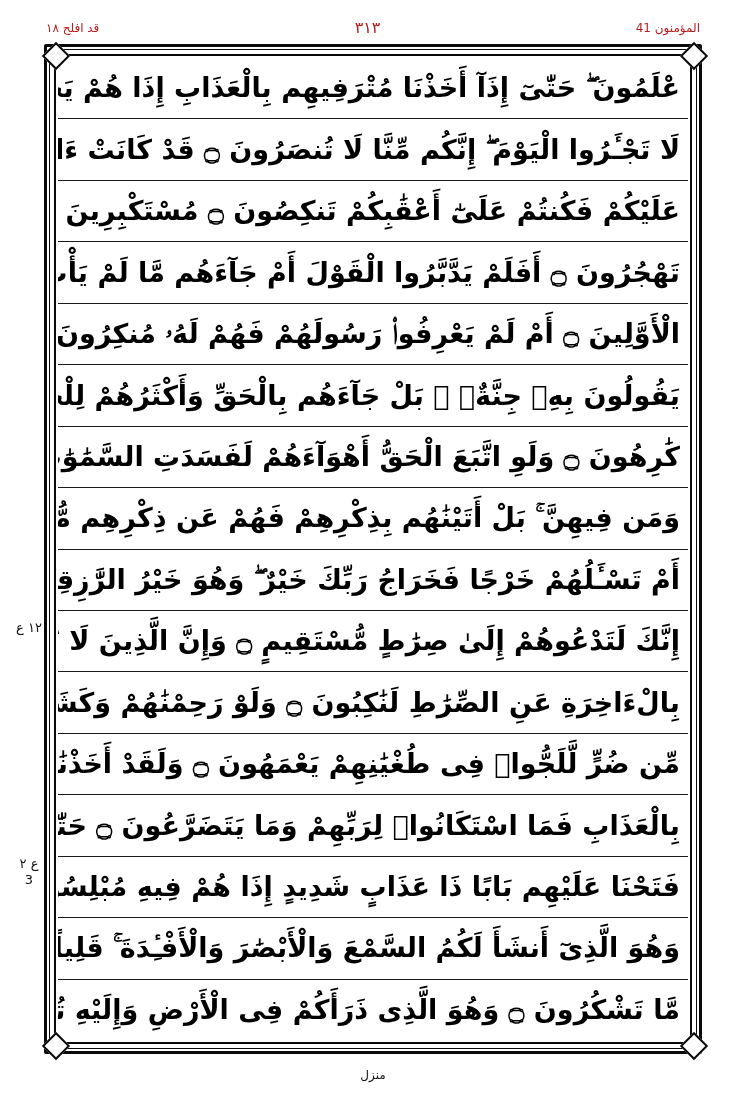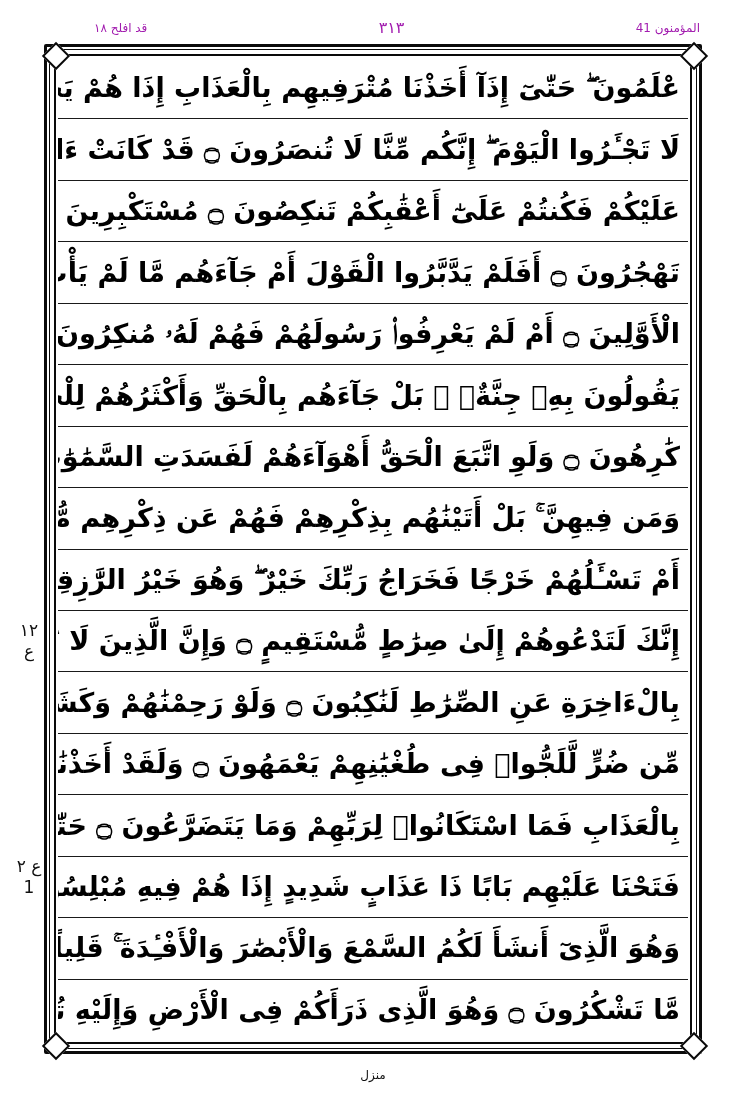--- a/index.html
+++ b/index.html
@@ -30,24 +30,23 @@
     height: 24px;
     display: flex;
     flex-direction: row-reverse;  
     align-items: center;
     justify-content: space-between;
     direction: rtl;
   }
   .header-item {
     font-family: "DejaVu Sans", sans-serif;
     font-size: 12px;
-    color: #a21caf;
+    color: #b91c1c;
     white-space: nowrap;
     line-height: 1;
-    margin-left: 48px;
   }
   .header-center {
     font-size: 16px;
     letter-spacing: 1px;
   }
 
   
   .frame-outer {
     position: absolute;
     left: 44px;
@@ -126,21 +125,21 @@
     white-space: nowrap;
     width: 100%;
     font-weight: 600;
   }
 
   
   .side-marker {
     position: absolute;
     left: 16px;
     font-family: "DejaVu Sans", sans-serif;
-    font-size: 17px;
+    font-size: 13px;
     color: #111111;
     text-align: center;
     line-height: 1.25;
     direction: rtl;
     width: 26px;
   }
   .side-marker.m1 { top: 620px; }
   .side-marker.m2 { top: 856px; }
 
   
@@ -171,21 +170,21 @@
   <div class="frame-inner"></div>
   <div class="corner tl"></div>
   <div class="corner tr"></div>
   <div class="corner bl"></div>
   <div class="corner br"></div>
 
   <div class="side-marker m1">۱۲
 ع</div>
   <div class="side-marker m2">ع
 ۲
-1</div>
+3</div>
 
   <div class="text-block">
     <div class="ayah-line">
       <div class="arabic">عْلَمُونَ ۖ حَتّٰىٓ إِذَآ أَخَذْنَا مُتْرَفِيهِم بِالْعَذَابِ إِذَا هُمْ يَجْـَٔرُونَ ۝</div>
     </div>
     <div class="ayah-line">
       <div class="arabic">لَا تَجْـَٔرُوا الْيَوْمَ ۖ إِنَّكُم مِّنَّا لَا تُنصَرُونَ ۝ قَدْ كَانَتْ ءَايَٰتِى تُتْلَىٰ</div>
     </div>
     <div class="ayah-line">
       <div class="arabic">عَلَيْكُمْ فَكُنتُمْ عَلَىٰٓ أَعْقَٰبِكُمْ تَنكِصُونَ ۝ مُسْتَكْبِرِينَ بِهِۦ سَٰمِرًا</div>

